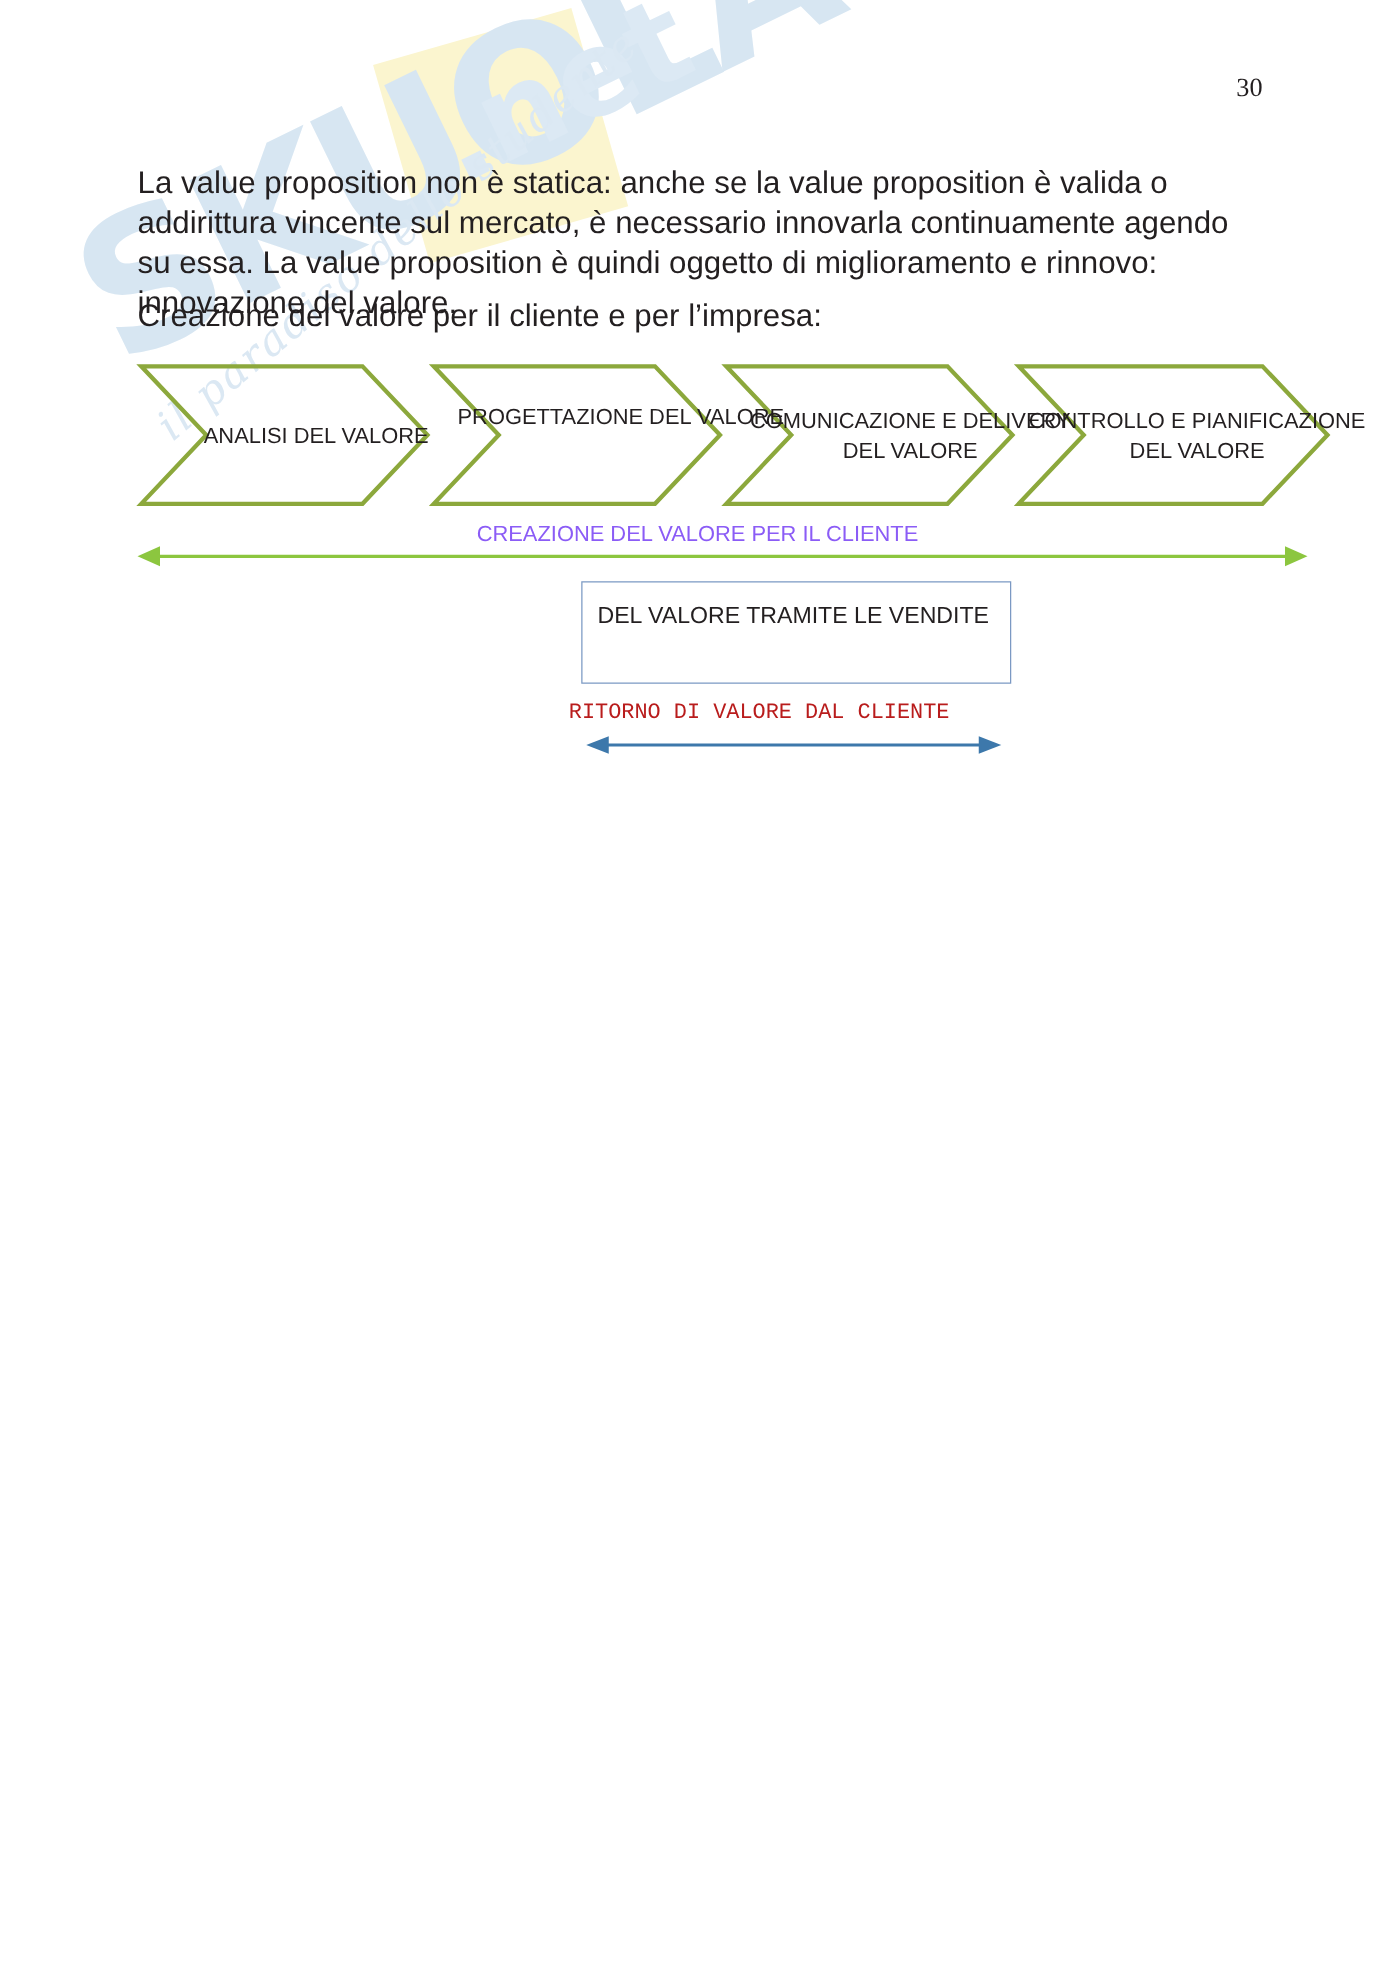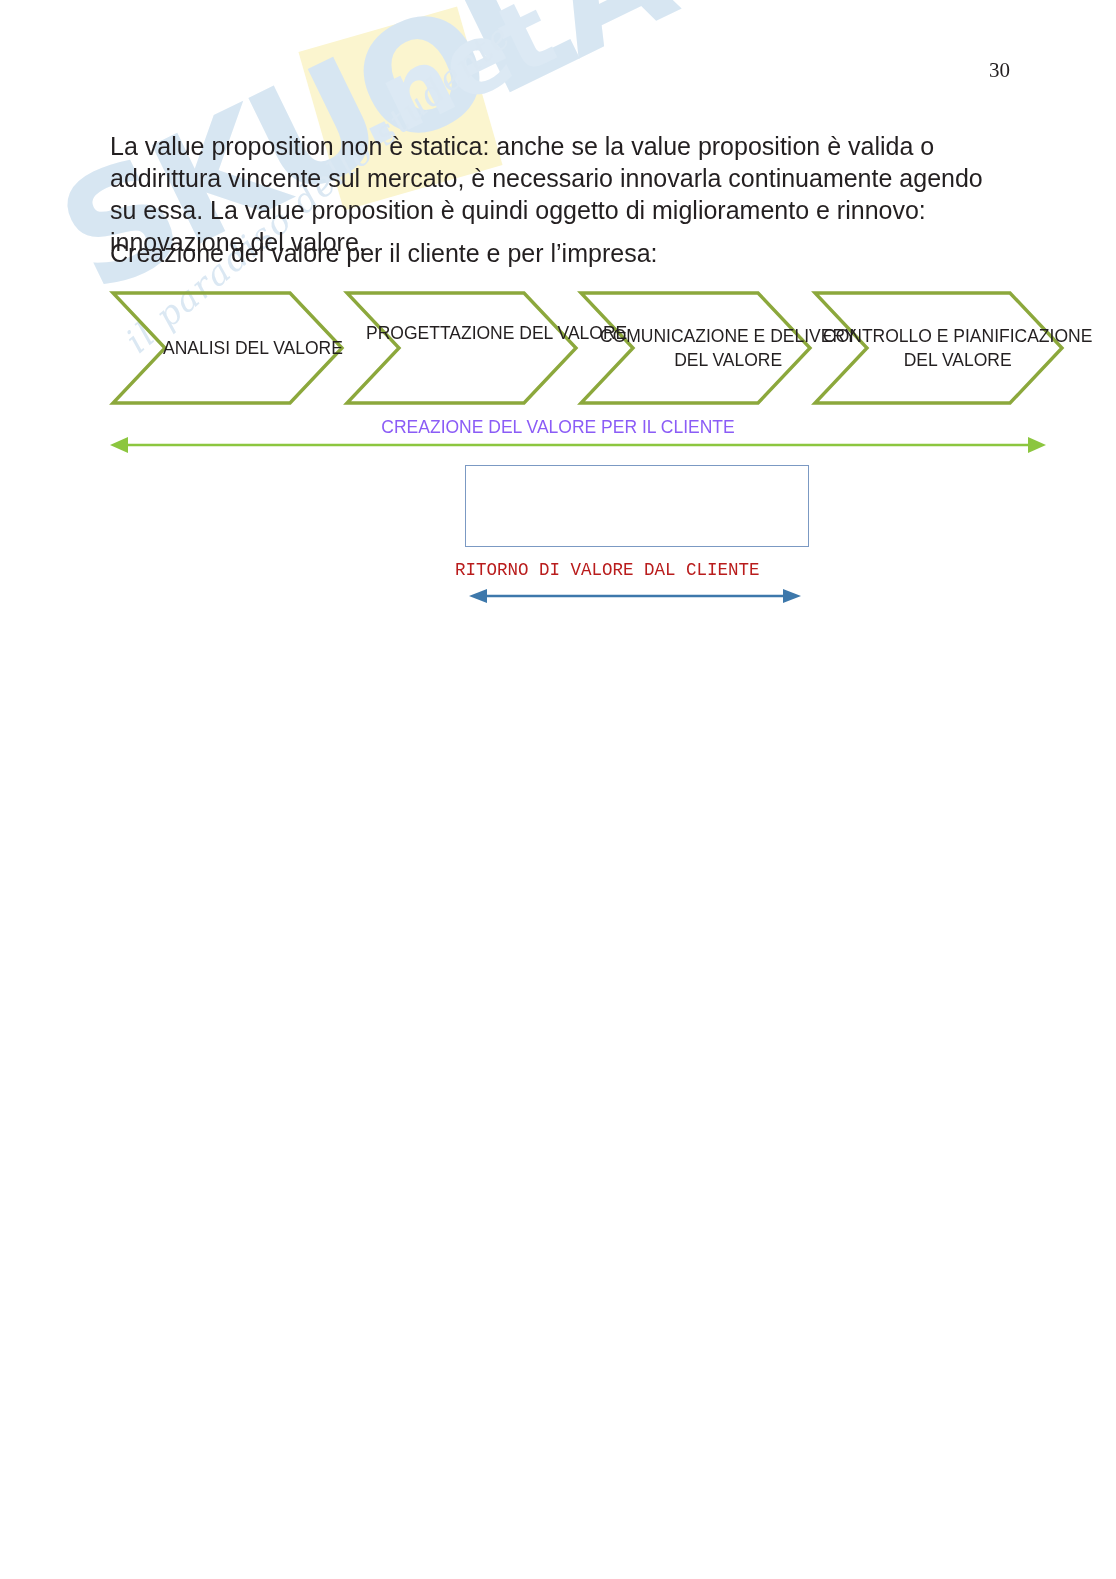--- a/index.html
+++ b/index.html
@@ -243,20 +243,21 @@
 
     <svg class="arrow-green" width="940" height="22" viewBox="0 0 940 22">
       <line x1="16" y1="11" x2="924" y2="11" stroke="#8cc63f" stroke-width="2.6"></line>
       <polygon points="2,11 20,3 20,19" fill="#8cc63f"></polygon>
       <polygon points="938,11 920,3 920,19" fill="#8cc63f"></polygon>
     </svg>
 
     <div class="blue-box"></div>
 
     <div class="blue-box-text">
+      <div>DEL VALORE TRAMITE LE VENDITE</div>
     </div>
 
     <div class="caption-blue">RITORNO DI VALORE DAL CLIENTE</div>
 
     <svg class="arrow-blue" width="340" height="20" viewBox="0 0 340 20">
       <line x1="18" y1="10" x2="322" y2="10" stroke="#3d78ab" stroke-width="2.4"></line>
       <polygon points="4,10 22,3 22,17" fill="#3d78ab"></polygon>
       <polygon points="336,10 318,3 318,17" fill="#3d78ab"></polygon>
     </svg>
 

